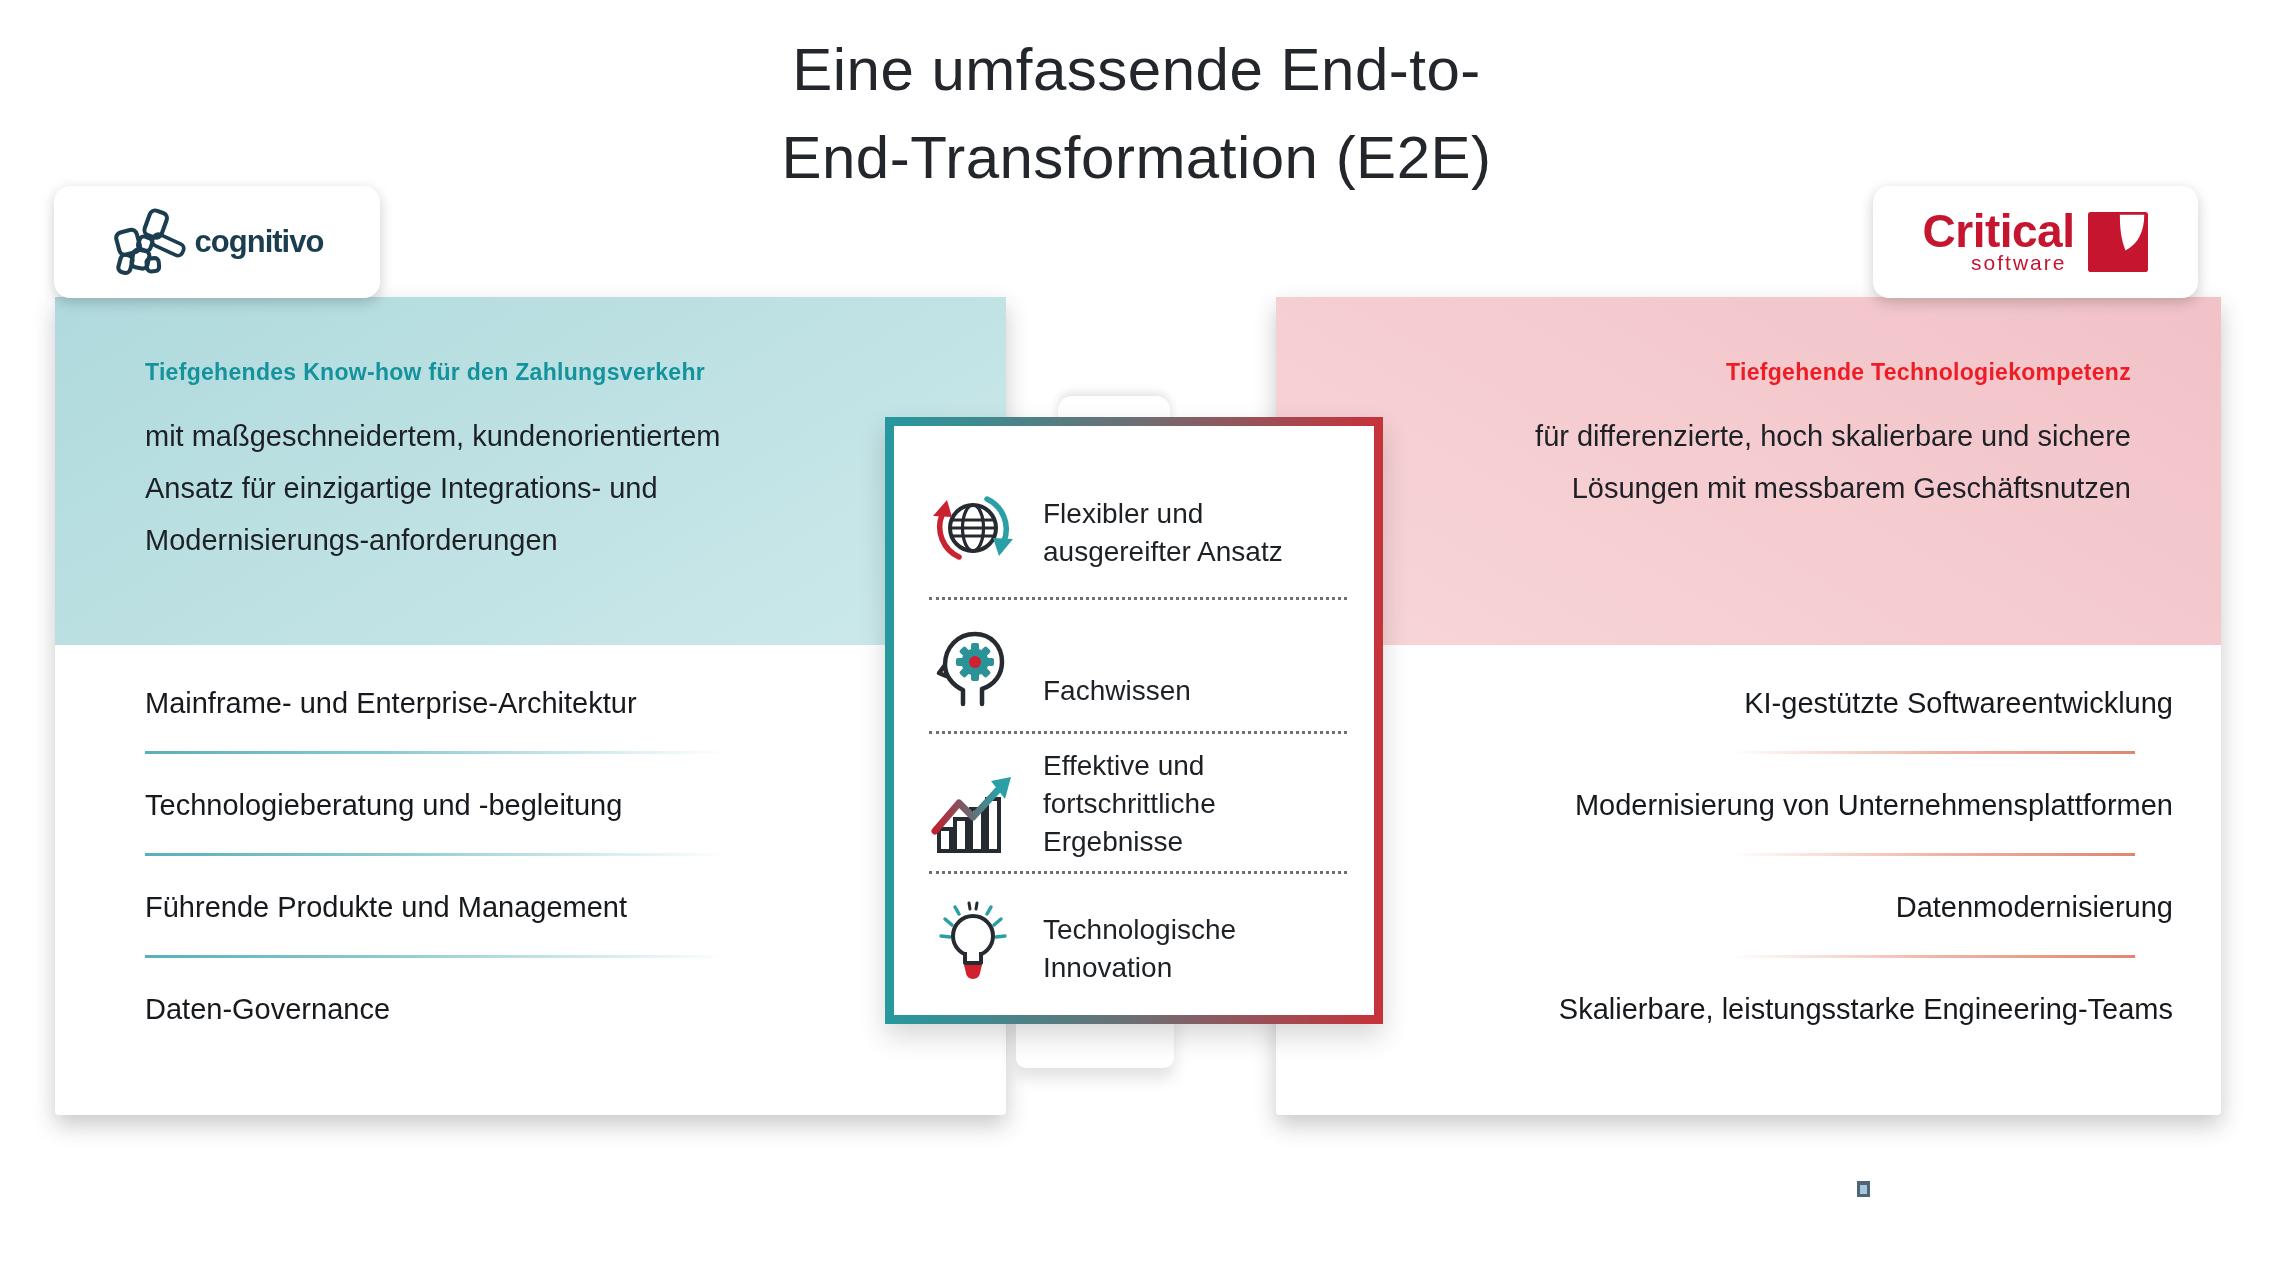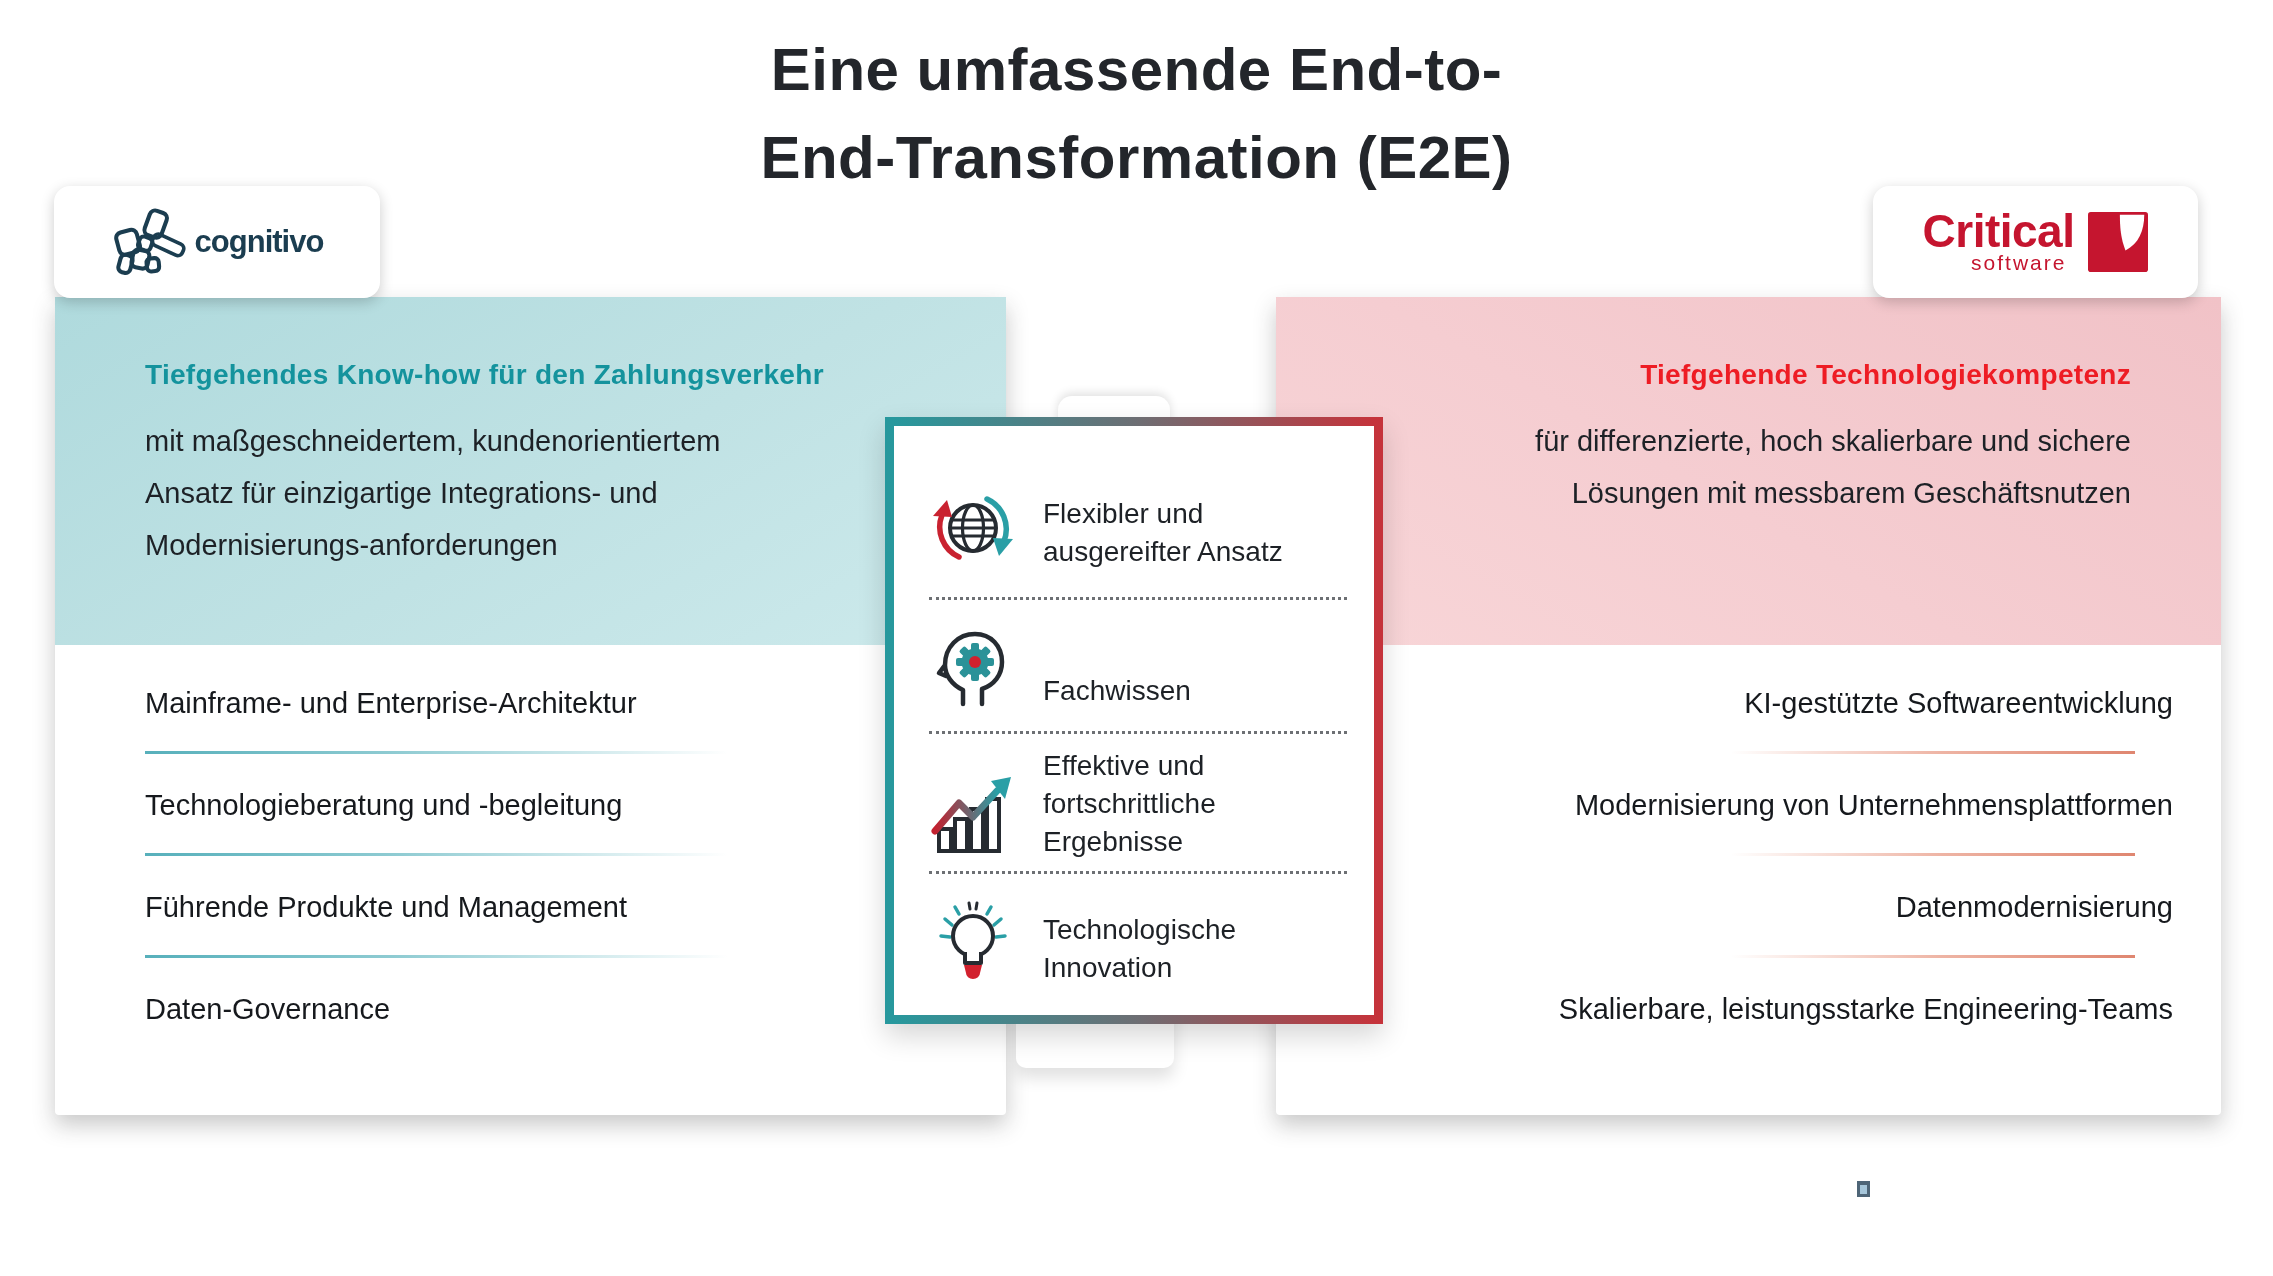--- a/index.html
+++ b/index.html
@@ -3,21 +3,21 @@
 <meta charset="utf-8">
 <style>
   html,body{margin:0;padding:0;background:#ffffff;}
   .canvas{
     position:relative; width:2273px; height:1276px; overflow:hidden;
     background:#ffffff; font-family:"Liberation Sans", sans-serif; color:#1d2126;
   }
   
   .title{
     position:absolute; top:26px; left:0; width:100%; margin:0;
-    text-align:center; font-size:60px; line-height:88px; font-weight:700;
+    text-align:center; font-size:60px; line-height:88px; font-weight:400;
     letter-spacing:0.5px; color:#23262b;
   }
   
   .logo-card{
     position:absolute; top:186px; height:112px; background:#ffffff;
     border-radius:16px; box-shadow:0 4px 14px rgba(0,0,0,0.20);
     display:flex; align-items:center; justify-content:center; z-index:8;
   }
   .logo-card.left{ left:54px; width:326px; }
   .logo-card.right{ left:1873px; width:325px; }
@@ -28,21 +28,21 @@
   
   .card{
     position:absolute; top:297px; height:818px; background:#ffffff;
     border-radius:4px; box-shadow:0 10px 22px rgba(40,40,40,0.25); z-index:1;
   }
   .card.left-card{ left:55px; width:951px; }
   .card.right-card{ left:1276px; width:945px; }
   .panel-header{ position:absolute; top:0; left:0; right:0; height:348px; }
   .panel-header.teal{ background:linear-gradient(150deg,#afdadd 0%,#c0e2e4 55%,#cdeaec 100%); }
   .panel-header.pink{ background:linear-gradient(210deg,#f1c2c7 0%,#f5cdd1 55%,#f8d6d8 100%); }
-  .panel-header h2{ margin:0; font-size:28px; font-weight:700; letter-spacing:0.3px; }
+  .panel-header h2{ margin:0; font-size:23px; font-weight:700; letter-spacing:0.3px; }
   .panel-header.teal h2{ color:#14939d; padding:62px 40px 0 90px; }
   .panel-header.pink h2{ color:#ee1c24; padding:62px 90px 0 40px; text-align:right; }
   .panel-body{ margin:24px 0 0 0; font-size:29px; line-height:52px; color:#1d2126; }
   .teal .panel-body{ padding-left:90px; width:640px; text-align:left; }
   .pink .panel-body{ margin-left:auto; padding-right:90px; width:615px; text-align:right; }
   
   .list{ position:absolute; top:390px; left:0; right:0; margin:0; padding:0; list-style:none; }
   .list li{ position:relative; height:102px; font-size:29px; color:#16191d; white-space:nowrap; }
   .left-list li{ padding-left:90px; text-align:left; }
   .right-list li{ padding-right:48px; text-align:right; }

